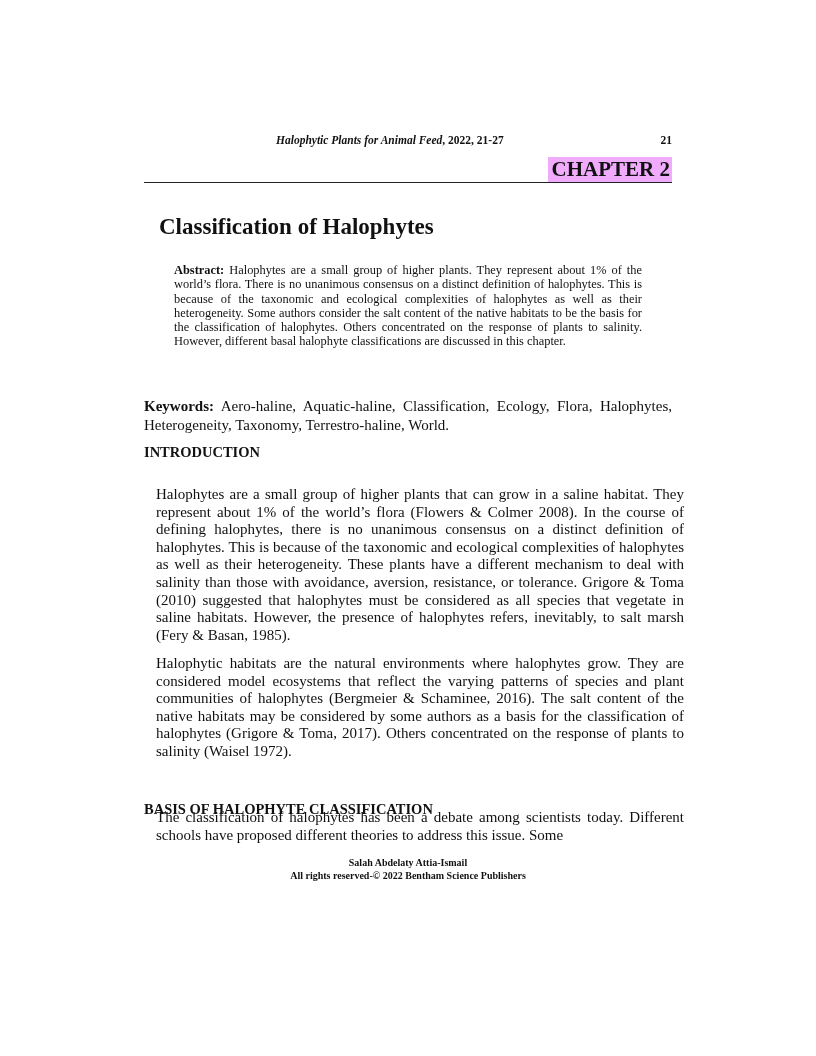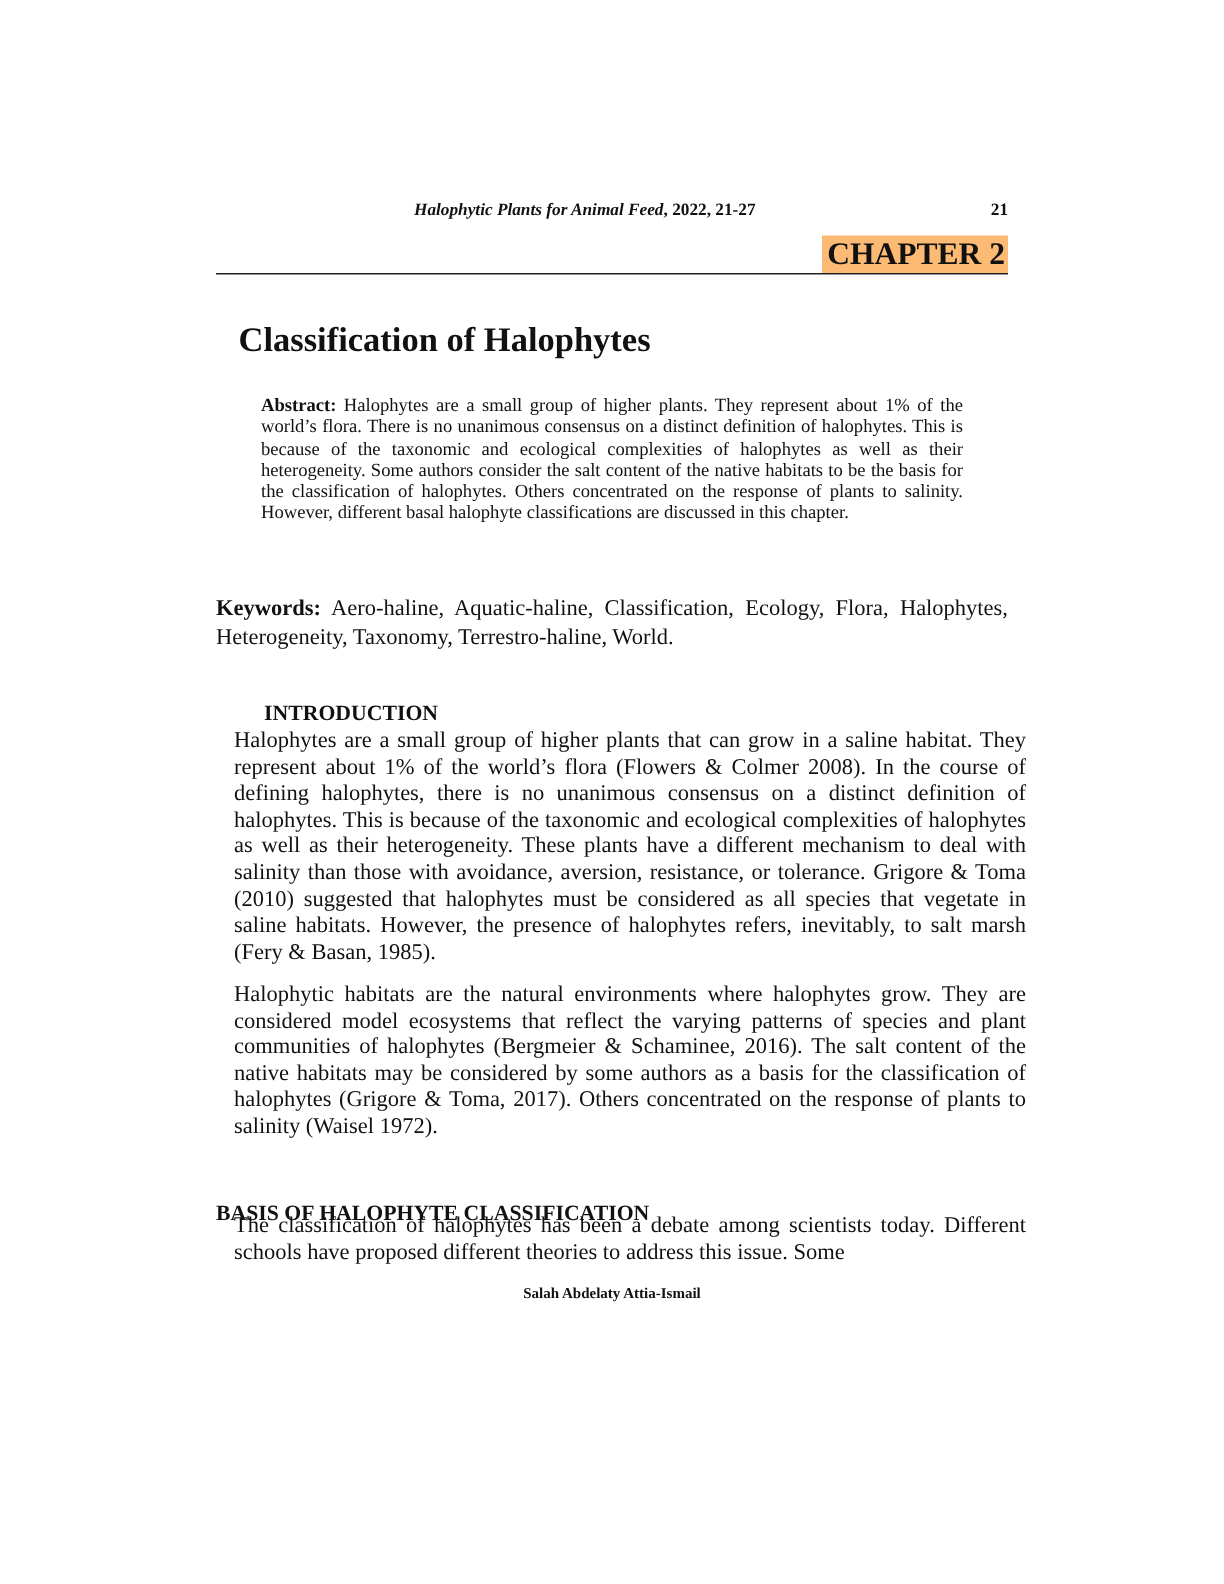--- a/index.html
+++ b/index.html
@@ -4,21 +4,21 @@
 <style>
   html, body { margin: 0; padding: 0; background: #ffffff; }
   body { width: 816px; height: 1056px; position: relative; overflow: hidden;
          font-family: "Liberation Serif", "DejaVu Serif", serif; color: #111; }
   .page { position: absolute; left: 144px; top: 0; width: 528px; }
   .running-head { position: absolute; top: 134px; left: 0; width: 528px; height: 16px;
                   font-size: 11.5px; font-weight: bold; }
   .running-head .title { position: absolute; left: 132px; top: 0; }
   .running-head .title i { font-style: italic; }
   .running-head .pageno { position: absolute; right: 0; top: 0; }
-  .chapter-label { position: absolute; top: 157px; right: 0; background: #fdba74;
+  .chapter-label { position: absolute; top: 157px; right: 0; background: #f0abfc;
                    font-size: 21px; font-weight: bold; padding: 0 2px 0 4px; line-height: 25px; }
   .rule { position: absolute; top: 182px; left: 0; width: 528px; height: 1px; background: #222; }
   .chapter-title { position: absolute; top: 197px; left: 0; font-size: 23px; font-weight: bold; margin: 15px; line-height: 30px; }
   .abstract { position: absolute; top: 263px; left: 30px; width: 468px; font-size: 12.4px;
               line-height: 14.3px; text-align: justify; margin: 0; }
   .abstract b { font-weight: bold; }
   .keywords { position: absolute; top: 397px; left: 0; width: 528px; font-size: 15px;
               line-height: 19px; text-align: justify; margin: 0; }
   .heading { position: absolute; left: 0; font-size: 14.5px; font-weight: bold; margin: 0; line-height: 18px; }
   .para { position: absolute; left: 0; width: 528px; font-size: 15px; line-height: 17.6px;
@@ -37,23 +37,24 @@
 
   <div class="chapter-label">CHAPTER 2</div>
   <div class="rule"></div>
 
   <h1 class="chapter-title">Classification of Halophytes</h1>
 
   <p class="abstract"><b>Abstract:</b><span> Halophytes are a small group of higher plants. They represent about 1% of the world’s flora. There is no unanimous consensus on a distinct definition of halophytes. This is because of the taxonomic and ecological complexities of halophytes as well as their heterogeneity. Some authors consider the salt content of the native habitats to be the basis for the classification of halophytes. Others concentrated on the response of plants to salinity. However, different basal halophyte classifications are discussed in this chapter.</span></p>
 
   <p class="keywords"><b>Keywords:</b><span> Aero-haline, Aquatic-haline, Classification, Ecology, Flora, Halophytes, Heterogeneity, Taxonomy, Terrestro-haline, World.</span></p>
 
-  <h2 class="heading" style="top:467px;margin-left:32px;">INTRODUCTION</h2>
+  <h2 class="heading" style="top:443px;">INTRODUCTION</h2>
   <p class="para" style="top:474px;">Halophytes are a small group of higher plants that can grow in a saline habitat. They represent about 1% of the world’s flora (Flowers &amp; Colmer 2008). In the course of defining halophytes, there is no unanimous consensus on a distinct definition of halophytes. This is because of the taxonomic and ecological complexities of halophytes as well as their heterogeneity. These plants have a different mechanism to deal with salinity than those with avoidance, aversion, resistance, or tolerance. Grigore &amp; Toma (2010) suggested that halophytes must be considered as all species that vegetate in saline habitats. However, the presence of halophytes refers, inevitably, to salt marsh (Fery &amp; Basan, 1985).</p>
   <p class="para" style="top:643px;">Halophytic habitats are the natural environments where halophytes grow. They are considered model ecosystems that reflect the varying patterns of species and plant communities of halophytes (Bergmeier &amp; Schaminee, 2016). The salt content of the native habitats may be considered by some authors as a basis for the classification of halophytes (Grigore &amp; Toma, 2017). Others concentrated on the response of plants to salinity (Waisel 1972).</p>
 
   <h2 class="heading" style="top:800px;">BASIS OF HALOPHYTE CLASSIFICATION</h2>
   <p class="para" style="top:797px;">The classification of halophytes has been a debate among scientists today. Different schools have proposed different theories to address this issue. Some</p>
 
   <div class="footer">
     <div>Salah Abdelaty Attia-Ismail</div>
+    <div>All rights reserved-© 2022 Bentham Science Publishers</div>
   </div>
 </div>
 
 </body></html>

